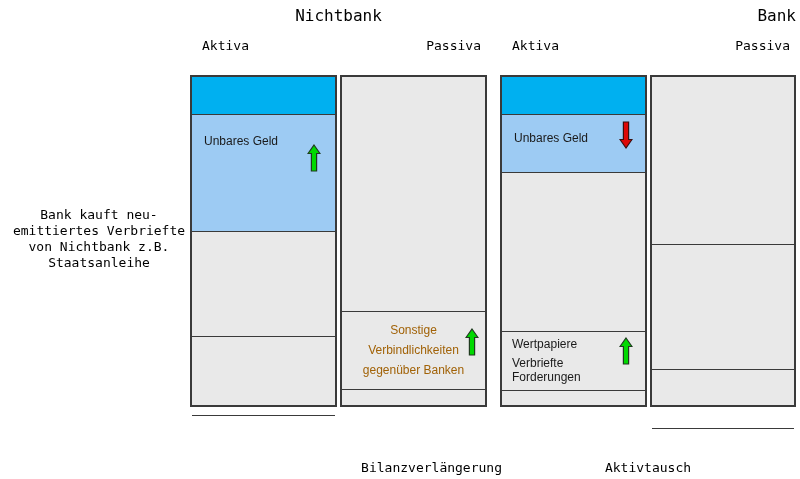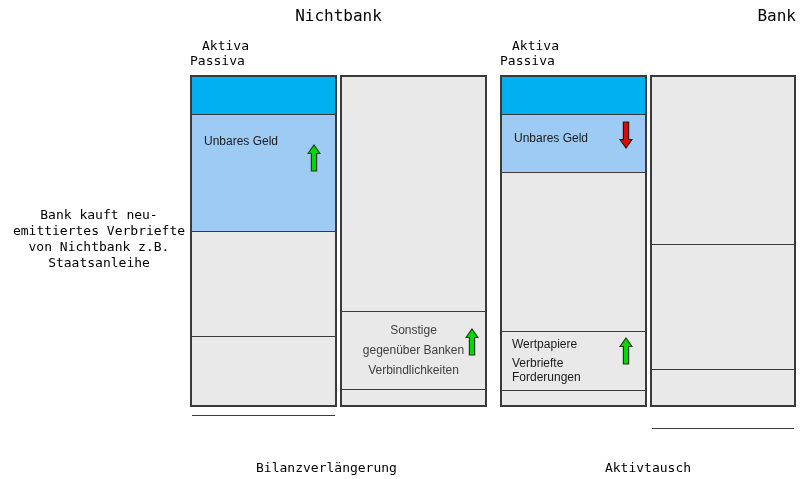--- a/index.html
+++ b/index.html
@@ -9,21 +9,20 @@
   }
   .mono  { font-family:"DejaVu Sans Mono", monospace; }
 
   .panel-title {
     position:absolute; top:6px; font-size:16px; font-weight:normal;
     text-align:center; letter-spacing:0;
   }
   .header-row {
     position:absolute; top:38px; display:flex; justify-content:space-between;
     font-size:13px;
-    flex-direction:column;
   }
   .caption {
     position:absolute; top:460px; font-size:13px; text-align:center;
   }
   .annotation {
     position:absolute; left:4px; top:207px; width:190px;
     font-size:13px; line-height:16px; text-align:center; white-space:pre-line;
   }
 
   .col {
@@ -38,21 +37,21 @@
   .cell-lightblue { background:var(--lightblue); }
 
   .cell-label {
     position:absolute; font-family:"Liberation Sans", sans-serif;
     font-size:12px; color:#1a1a1a; white-space:nowrap;
   }
   .centered-lines {
     position:absolute; left:0; right:0; top:0; bottom:0;
     display:flex; flex-direction:column; align-items:center; justify-content:center;
     font-family:"Liberation Sans", sans-serif; font-size:12px; line-height:20px;
-    color:#404040; text-align:center;
+    color:#a16207; text-align:center;
   }
   .spread-lines {
     position:absolute; left:10px; right:30px; top:0; bottom:0;
     display:flex; flex-direction:column; justify-content:space-evenly;
     font-family:"Liberation Sans", sans-serif; font-size:12px; color:#1a1a1a;
   }
   .arrow { position:absolute; }
   .arrow svg { display:block; }
 </style>
 </head>
@@ -85,34 +84,34 @@
     <div class="hline" style="top:37px;"></div>
     <div class="hline" style="top:154px;"></div>
     <div class="hline" style="top:259px;"></div>
     <div class="hline" style="top:338px;"></div>
   </div>
 
   <div class="col" style="left:340px;">
     <div class="cell" style="top:234px; height:78px;">
       <div class="centered-lines">
         <span>Sonstige</span>
+        <span>Verbindlichkeiten</span>
         <span>gegenüber Banken</span>
-        <span>Verbindlichkeiten</span>
       </div>
       <span class="arrow" style="right:6px; top:17px;">
         <svg width="14" height="28" viewBox="0 0 14 28">
           <path d="M7 1 L13 9.5 L9.6 9.5 L9.6 27 L4.4 27 L4.4 9.5 L1 9.5 Z" fill="var(--green)" stroke="#1f3a1f" stroke-width="1.2" stroke-linejoin="miter"></path>
         </svg>
       </span>
     </div>
     <div class="hline" style="top:234px;"></div>
     <div class="hline" style="top:312px;"></div>
   </div>
 
-  <div class="caption" style="left:178px; width:297px;">Bilanzverlängerung</div>
+  <div class="caption" style="left:205px; width:297px;text-align:right;">Bilanzverlängerung</div>
 
   <div class="panel-title" style="left:500px; width:296px;text-align:right;">Bank</div>
 
   <div class="header-row" style="left:500px; width:296px; padding:0; box-sizing:border-box;">
     <span style="padding-left:12px;">Aktiva</span>
     <span style="padding-right:6px;">Passiva</span>
   </div>
 
   <div class="col" style="left:500px;">
     <div class="cell cell-cyan" style="top:0; height:37px;"></div>

